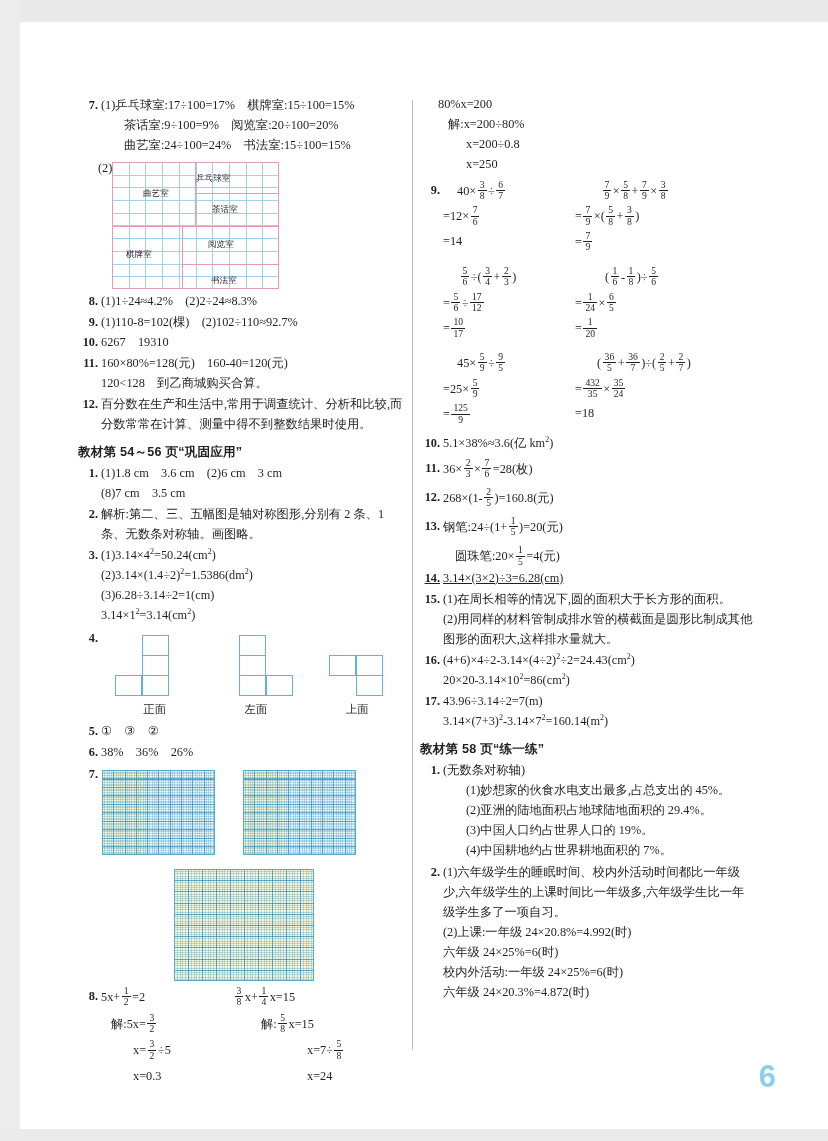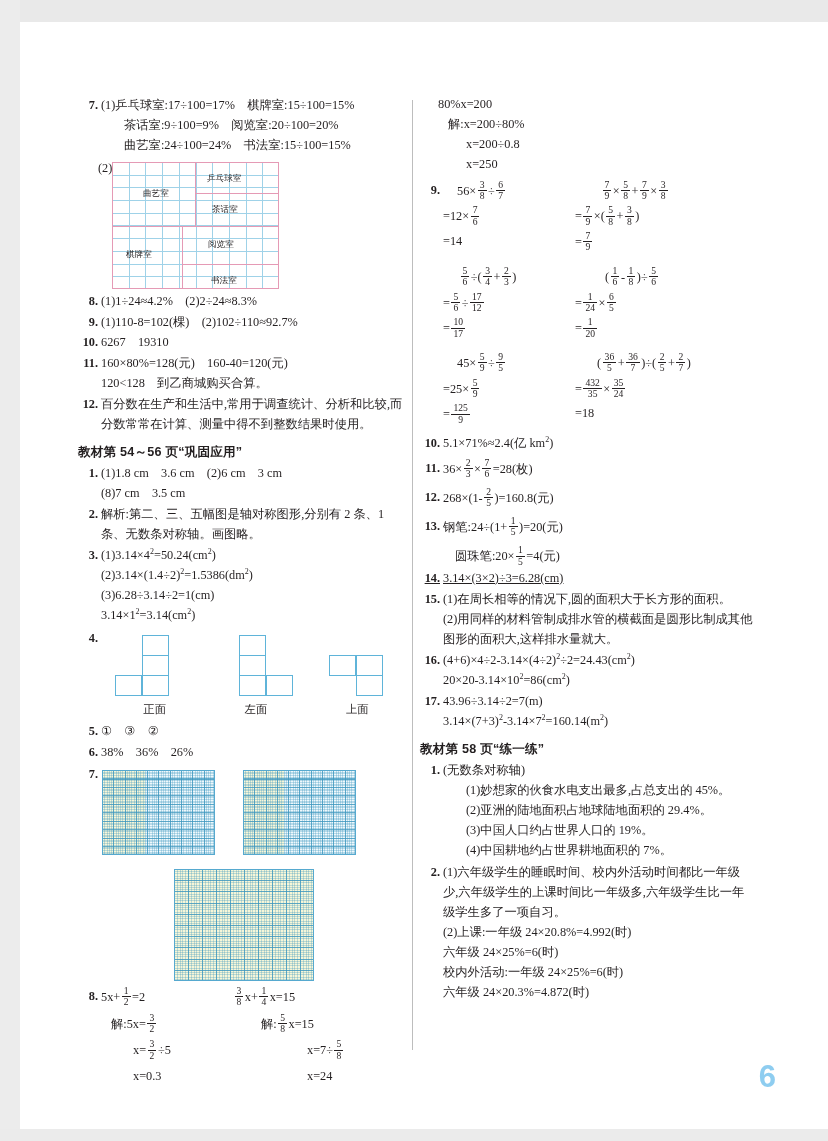--- a/index.html
+++ b/index.html
@@ -113,21 +113,21 @@
       <div class="rp-border"></div>
 
       <div class="rp-line" style="left:83px;top:0;width:1.2px;height:64px;"></div>
 
       <div class="rp-line" style="left:83px;top:31px;width:84px;height:1.2px;"></div>
       <div class="rp-line" style="left:0;top:64px;width:167px;height:1.2px;"></div>
       <div class="rp-line" style="left:70px;top:64px;width:1.2px;height:63px;"></div>
       <div class="rp-line" style="left:70px;top:102px;width:97px;height:1.2px;"></div>
 
       <div class="rp-lbl" style="left:31px;top:25px;">曲艺室</div>
-      <div class="rp-lbl" style="left:95px;top:10px;text-align:center;">乒乓球室</div>
+      <div class="rp-lbl" style="left:84px;top:10px;text-align:center;">乒乓球室</div>
       <div class="rp-lbl" style="left:100px;top:41px;">茶话室</div>
       <div class="rp-lbl" style="left:14px;top:86px;">棋牌室</div>
       <div class="rp-lbl" style="left:96px;top:76px;">阅览室</div>
       <div class="rp-lbl" style="left:99px;top:112px;">书法室</div>
     </div>
 
     <div class="qline">
       <span class="qnum">8.</span>
       <span class="qbody">(1)1÷24≈4.2%　(2)2÷24≈8.3%</span>
     </div>
@@ -321,21 +321,21 @@
       <div style="padding-left:28px;">x=200÷0.8</div>
       <div style="padding-left:28px;">x=250</div>
     </div>
 
     <div class="qline" style="margin-top:6px;">
       <span class="qnum">9.</span>
       <span class="qbody">
 
         <div class="mrow">
           <div class="mcol1 eqline" style="padding-left:14px;">
-            <span>56×</span><span class="frac">
+            <span>40×</span><span class="frac">
                 <span class="num">3</span>
                 <span class="den">8</span>
               </span><span>÷</span><span class="frac">
                 <span class="num">6</span>
                 <span class="den">7</span>
               </span>
           </div>
           <div class="mcol2 eqline" style="padding-left:12px;">
             <span class="frac">
                 <span class="num">7</span>
@@ -495,21 +495,21 @@
           </div>
           <div class="mcol2 eqline">=18</div>
         </div>
 
       </span>
     </div>
 
     <div class="qline" style="margin-top:8px;">
       <span class="qnum">10.</span>
       <span class="qbody">
-        <span>5.1×71%≈2.4(亿 km</span><span class="sup">2</span><span>)</span>
+        <span>5.1×38%≈3.6(亿 km</span><span class="sup">2</span><span>)</span>
       </span>
     </div>
 
     <div class="qline" style="margin-top:5px;">
       <span class="qnum">11.</span>
       <span class="qbody eqline">
         <span>36×</span><span class="frac">
             <span class="num">2</span>
             <span class="den">3</span>
           </span><span>×</span><span class="frac">

